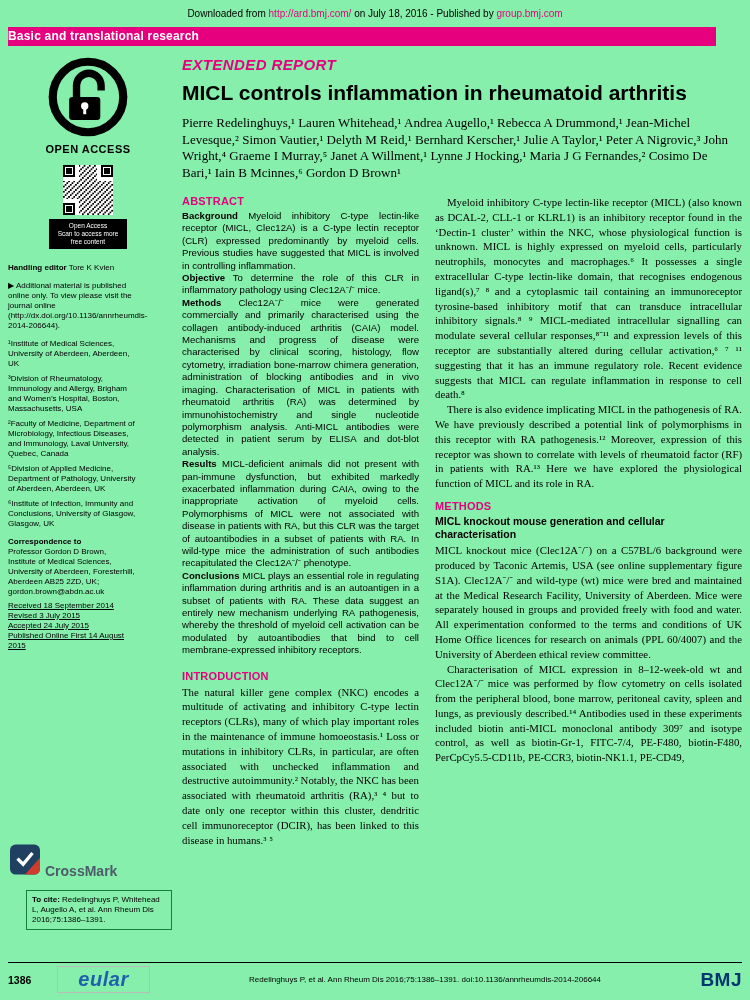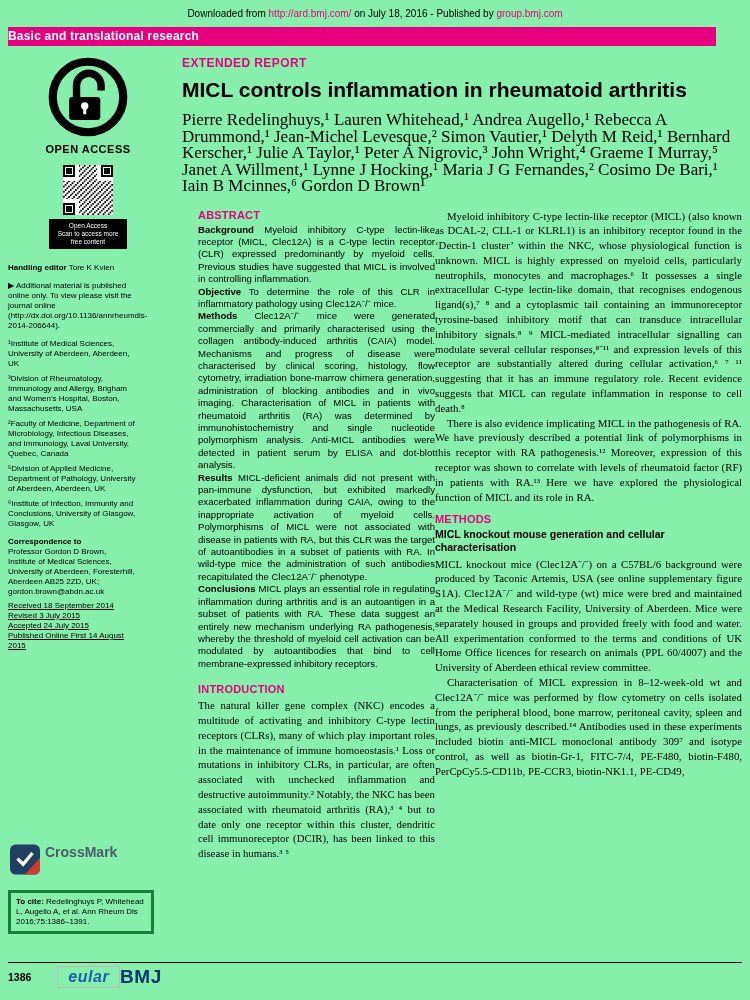--- a/index.html
+++ b/index.html
@@ -20,45 +20,45 @@
   .oa-block { width:100px; margin:4px auto 0; text-align:center; }
   .oa-label { font-weight:bold; font-size:11px; letter-spacing:.5px; margin-top:2px; }
   .qr-block { width:78px; margin:8px auto 0; text-align:center; }
   .qr-caption { background:#000; color:#fff; font-size:6.5px; line-height:8px; padding:3px 1px; margin-top:1px; }
   .sb { width:128px; margin-top:8px; }
   .sb b.blk { display:block; }
   .aff { margin-top:5px; }
   .affs { margin-top:8px; }
   .date-line { width:128px; margin-top:0; }
   .dates { margin-top:4px;text-decoration:underline; }
-  .crossmark { position:absolute; top:792px; left:2px; display:flex; align-items:flex-start; gap:5px; cursor:pointer; }
+  .crossmark { position:absolute; top:792px; left:2px; display:flex; align-items:flex-end; gap:5px; cursor:pointer; }
   .cm-text { font-size:14px; font-weight:bold; color:#4d5c6b; }
-  .tocite { position:absolute; top:838px; left:0; width:146px; border:3px solid #15803d; padding:4px 5px; font-size:8px; line-height:1.25; }
+  .tocite { position:absolute; top:838px; left:18px; width:146px; border:1px solid #15803d; padding:4px 5px; font-size:8px; line-height:1.25; }
 
   
   .main { position:absolute; left:182px; top:56px; width:560px; }
-  .kicker { color:#E6007E; font-weight:600; font-size:12px; letter-spacing:.4px; }
+  .kicker { color:#E6007E; font-weight:600; font-size:15px; letter-spacing:.4px;font-style:italic; }
   .title { font-size:21px; font-weight:bold; margin-top:8px; font-family:"Liberation Sans",sans-serif; }
-  .authors { margin-top:10px; font-family:"Liberation Serif",serif; font-size:17px; line-height:16.5px; width:555px; }
-  .cols { display:flex; margin-top:14px;justify-content:flex-end; }
+  .authors { margin-top:10px; font-family:"Liberation Serif",serif; font-size:13px; line-height:16.5px; width:555px; }
+  .cols { display:flex; gap:16px; margin-top:14px; }
   .colL { width:237px; }
   .colR { width:307px; }
   .shead { color:#E6007E; font-size:11px; font-weight:bold; letter-spacing:.2px; margin:0 0 3px 0; font-family:"Liberation Sans",sans-serif; }
   .shead.intro { margin-top:13px; }
   .shead.methods { margin-top:9px; }
   .subhead { font-size:10.5px; font-weight:bold; margin:0 0 3px 0; font-family:"Liberation Sans",sans-serif; line-height:1.2; }
   .abs { font-size:9.6px; line-height:12.4px; text-align:justify; }
   .bodytext { font-family:"Liberation Serif",serif; font-size:10.8px; line-height:14.8px; text-align:justify; }
   .ind { text-indent:12px; }
 
   
   .footrule { position:absolute; top:962px; left:8px; width:734px; border-top:1px solid #000; }
   .footer { position:absolute; top:966px; left:8px; width:734px; display:flex; align-items:center; }
   .pageno { font-size:10.5px; font-weight:bold; }
-  .eular { margin-left:26px; font-size:16px; font-weight:bold; font-style:italic; color:#1F5FAD; border:1px solid #bbb; padding:1px 10px; letter-spacing:.5px; }
+  .eular { margin-left:26px; font-size:20px; font-weight:bold; font-style:italic; color:#1F5FAD; border:1px solid #bbb; padding:1px 20px; letter-spacing:.5px; }
   .fcite { flex:1; text-align:center; font-size:8px; }
   .bmj { font-size:19px; font-weight:bold; color:#01356e; letter-spacing:.5px; }
 </style>
 </head>
 <body>
 
 <div class="page">
 
   <div class="topline">
     <span>Downloaded from </span><a class="plink" href="#">http://ard.bmj.com/</a><span> on July 18, 2016 - Published by </span><a class="plink" href="#">group.bmj.com</a>
@@ -193,16 +193,17 @@
         <p class="bodytext ind">Characterisation of MICL expression in 8–12-week-old wt and Clec12A⁻/⁻ mice was performed by flow cytometry on cells isolated from the peripheral blood, bone marrow, peritoneal cavity, spleen and lungs, as previously described.¹⁴ Antibodies used in these experiments included biotin anti-MICL monoclonal antibody 309⁷ and isotype control, as well as biotin-Gr-1, FITC-7/4, PE-F480, biotin-F480, PerCpCy5.5-CD11b, PE-CCR3, biotin-NK1.1, PE-CD49,</p>
       </div>
 
     </div>
   </main>
 
   <div class="footrule"></div>
   <footer class="footer">
     <span class="pageno">1386</span>
     <span class="eular">eular</span>
+    <span class="fcite">Redelinghuys P, et al. Ann Rheum Dis 2016;75:1386–1391. doi:10.1136/annrheumdis-2014-206644</span>
     <span class="bmj">BMJ</span>
   </footer>
 
 </div>
 
 </body></html>

